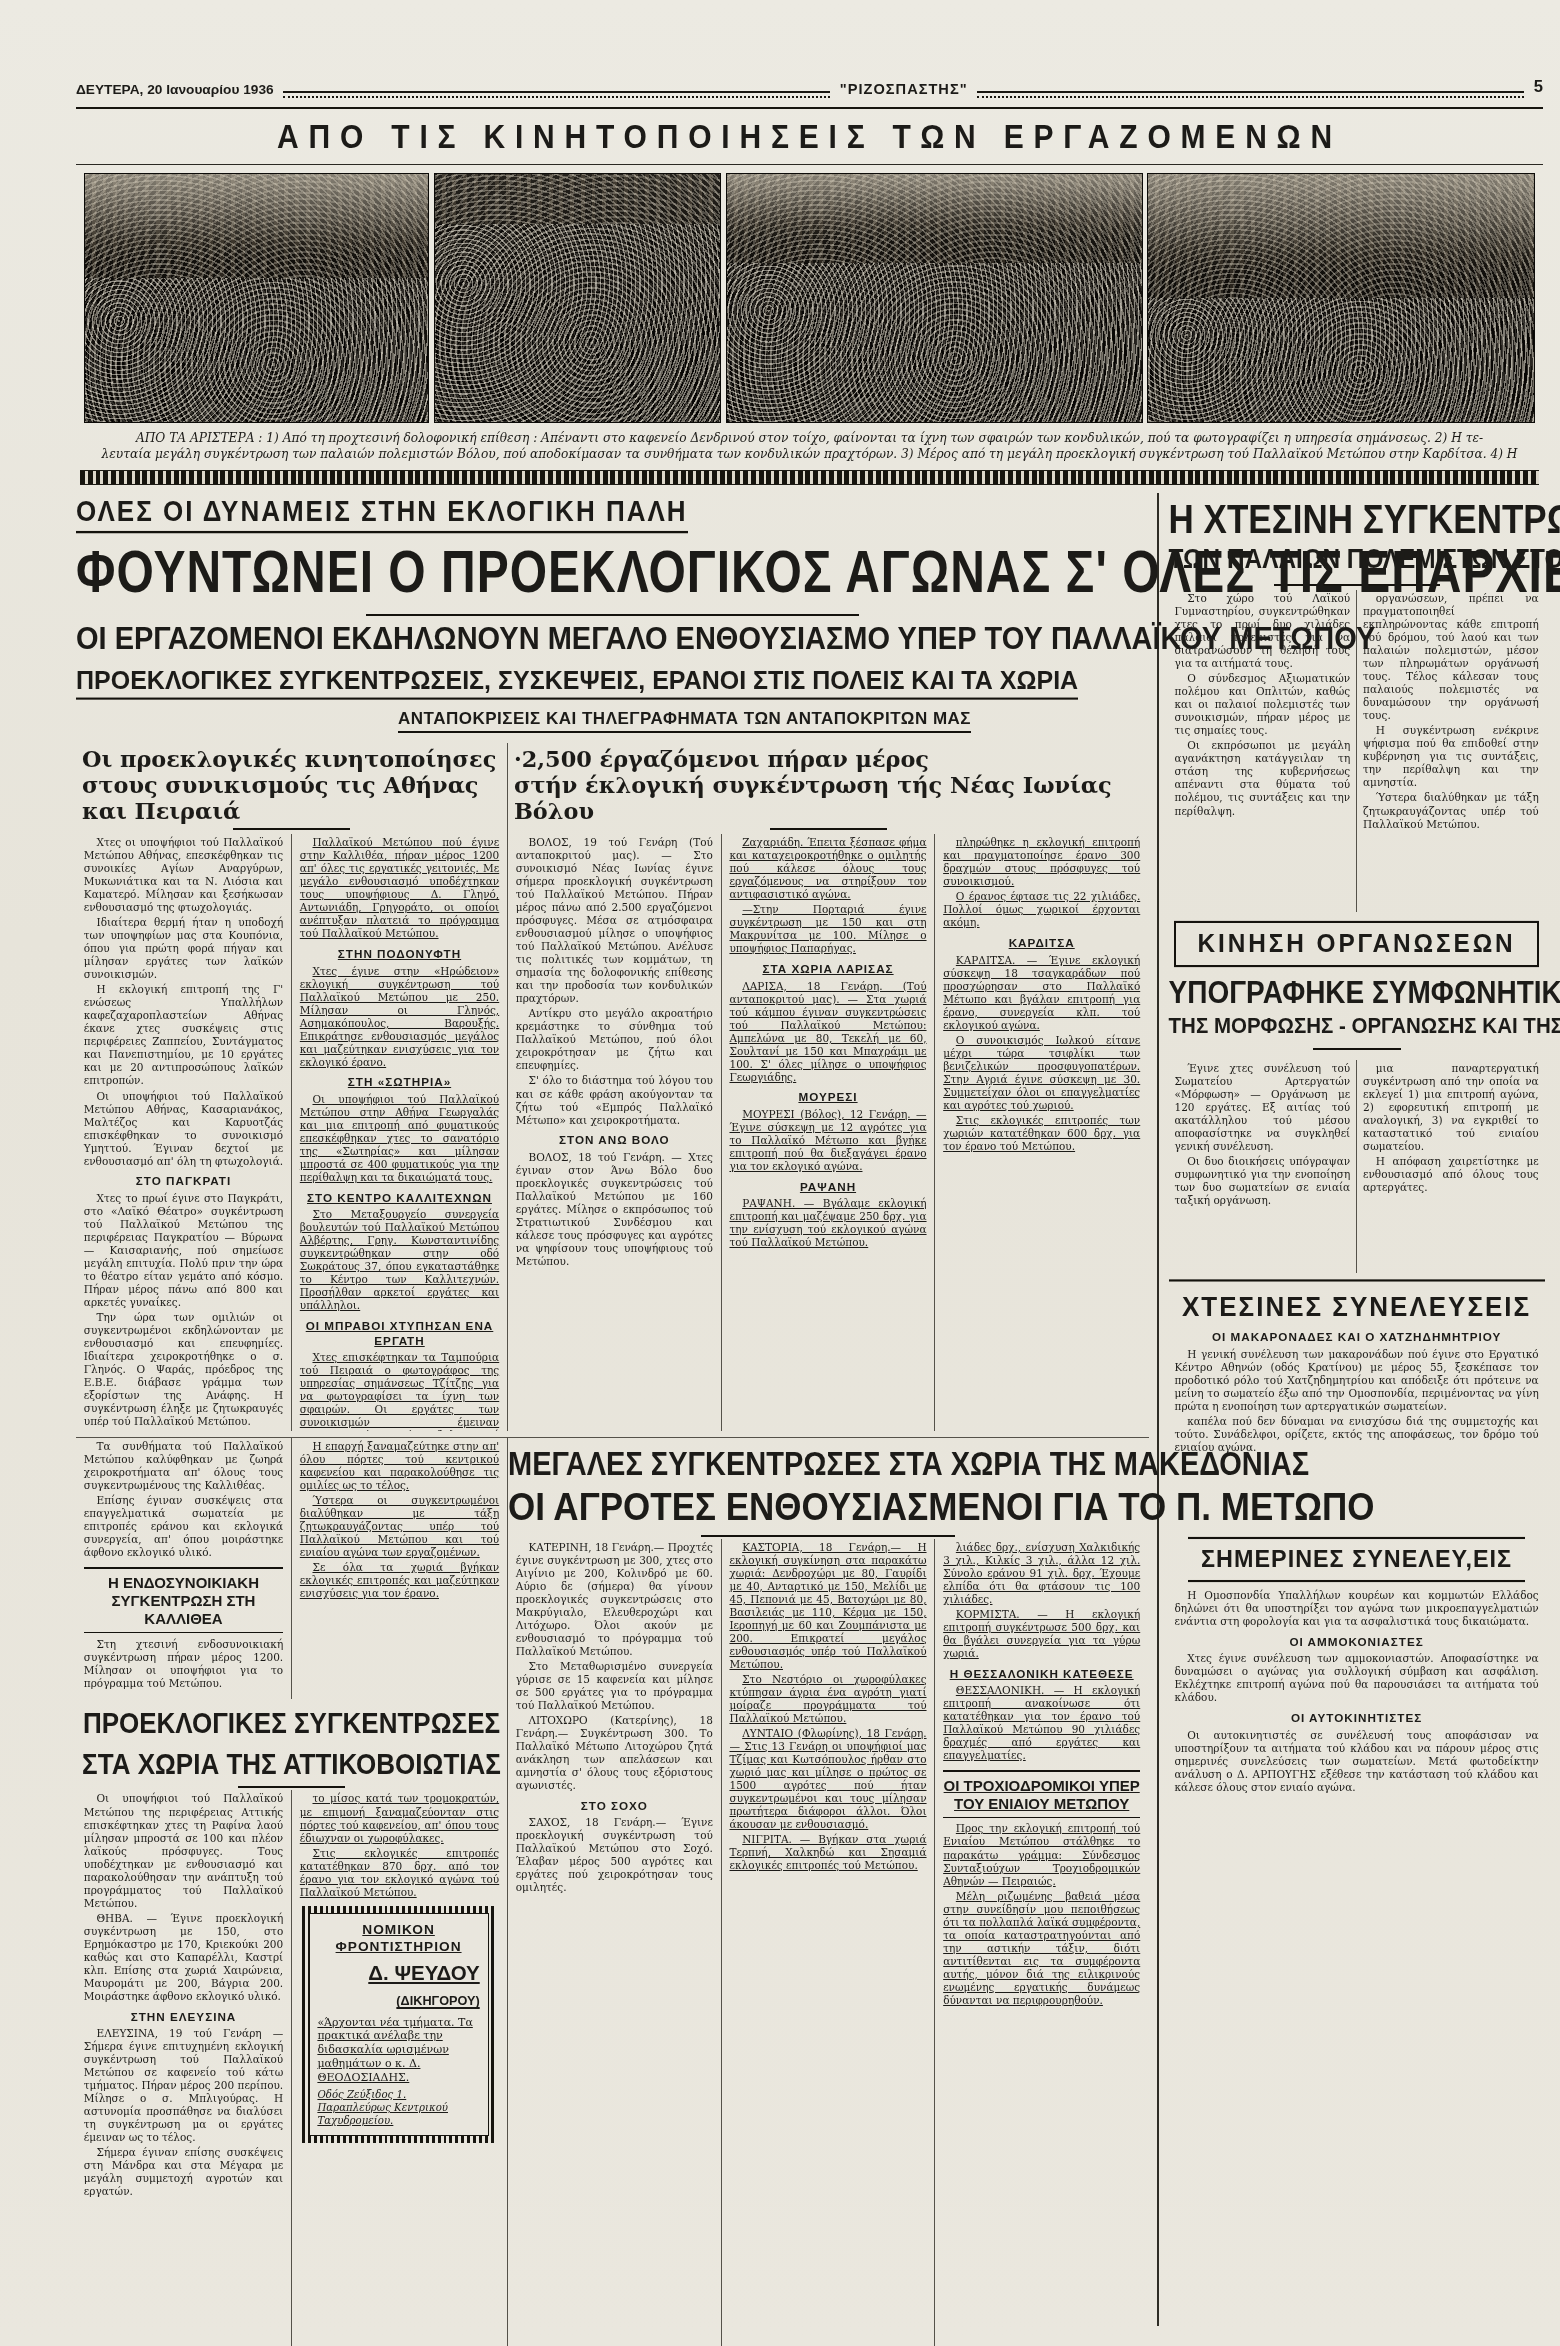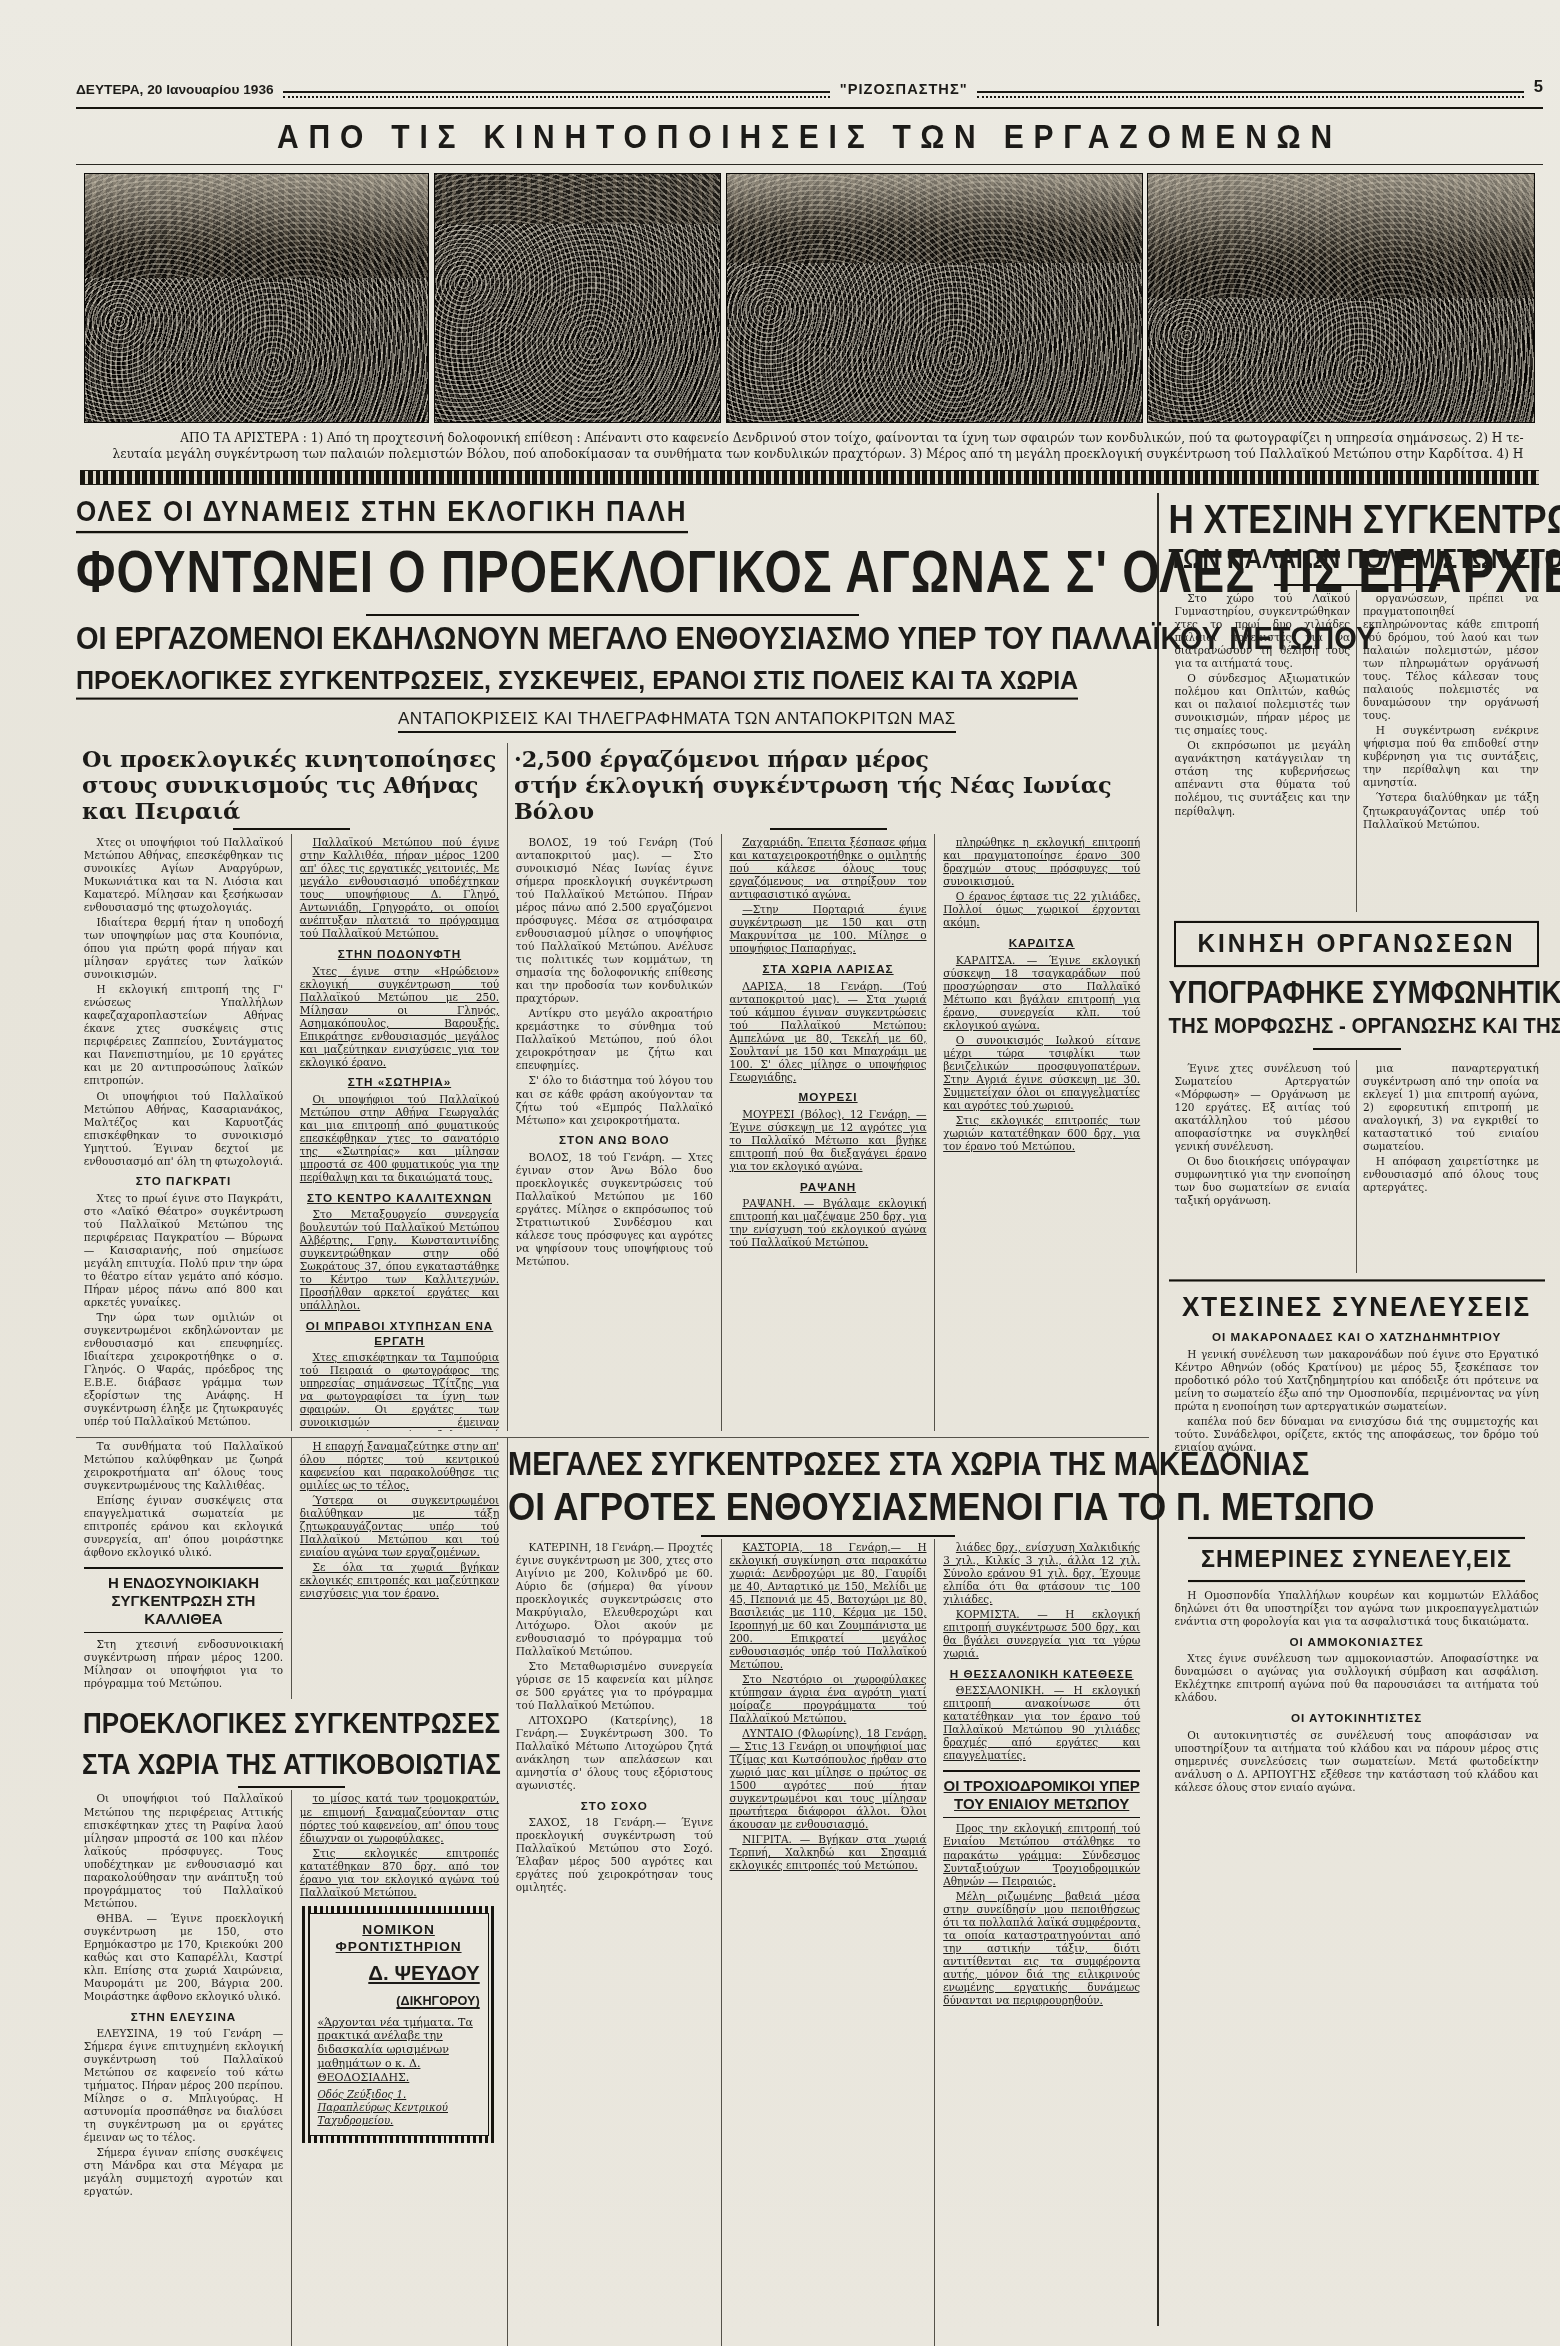--- a/index.html
+++ b/index.html
@@ -33,39 +33,39 @@
       repeating-linear-gradient(90deg, rgba(0,0,0,.5) 0 6.8px, rgba(60,54,44,.4) 6.8px 10.7px),
       linear-gradient(180deg,#4a443a 0%,#241f18 34%,#120f0b 75%);}
   .ph-sky{position:absolute;left:0;right:0;top:0;height:34%;
     background:linear-gradient(180deg, rgba(214,206,188,.55), rgba(120,110,92,.15) 80%, transparent);}
   .ph-crowd{position:absolute;left:0;right:0;bottom:0;height:58%;
     background:
       repeating-radial-gradient(circle at 10% 30%, rgba(245,240,226,.5) 0 1.2px, transparent 1.2px 4.4px),
       repeating-radial-gradient(circle at 55% 60%, rgba(235,228,210,.4) 0 1.6px, transparent 1.6px 5.4px),
       rgba(8,6,4,.55);}
 
-  .caption{font-size:12.2px;line-height:1.3;text-align:right;margin:7.8px 19.5px 0 19.5px;}
+  .caption{font-size:12.2px;line-height:1.3;text-align:center;margin:7.8px 19.5px 0 19.5px;font-style:italic;}
   .sepband{height:12.7px;margin:7.8px 3.9px 0 3.9px;border-top:1px solid #1c1a14;border-bottom:1px solid #1c1a14;
     background:repeating-linear-gradient(90deg,#16140e 0 4.9px,#ddd8cb 4.9px 7.8px);}
 
   
   .content{display:flex;margin-top:7.8px;height:1833px;}
   .main{width:1073px;}
   .rail{width:376px;border-left:2.9px double #2e2c25;padding-left:9.8px;margin-left:7.8px;}
 
   .kicker{font-family:"Liberation Sans",sans-serif;font-weight:bold;font-size:26px;letter-spacing:2px;
     display:inline-block;border-bottom:2.9px solid #14120d;padding-bottom:2px;transform:scaleY(1.15);transform-origin:left top;}
   .h1{font-family:"Liberation Sans",sans-serif;font-weight:bold;font-size:48px;letter-spacing:1px;
     transform:scaleY(1.22);transform-origin:left top;margin-top:9.8px;white-space:nowrap;}
   .h1u{width:46%;border-bottom:2.9px solid #14120d;margin:21.5px auto 3.9px auto;}
   .deck{font-family:"Liberation Sans",sans-serif;font-weight:bold;font-size:29px;transform:scaleY(1.1);
     transform-origin:left top;white-space:nowrap;}
   .sub1{font-family:"Liberation Sans",sans-serif;font-weight:bold;font-size:25px;margin-top:11.7px;
     border-bottom:2px solid #14120d;display:inline-block;padding-bottom:2px;white-space:nowrap;transform:scaleY(1.05);transform-origin:left top;}
-  .sub2{font-family:"Liberation Sans",sans-serif;font-weight:normal;font-size:17px;margin:11.7px 0 0 322px;
+  .sub2{font-family:"Liberation Sans",sans-serif;font-weight:bold;font-size:17px;margin:11.7px 0 0 322px;
     border-bottom:2px solid #14120d;display:inline-block;padding-bottom:2px;letter-spacing:0.5px;}
 
   .artrow{display:flex;margin-top:9.8px;}
   .artA{width:431px;border-right:1px solid #55524a;}
   .artB{width:640px;}
   .a-title{font-weight:bold;font-size:22.4px;text-align:left;line-height:1.15;margin:3.9px 5.9px;}
   .a-title .tu{display:block;width:117px;border-bottom:2px solid #14120d;margin:3.9px auto 0 auto;}
   .cols{display:flex;}
   .col{padding:2px 7.8px;overflow:hidden;font-size:10.5px;line-height:1.24;text-align:justify;}
   .col + .col{border-left:1px solid #55524a;text-decoration:underline;}

